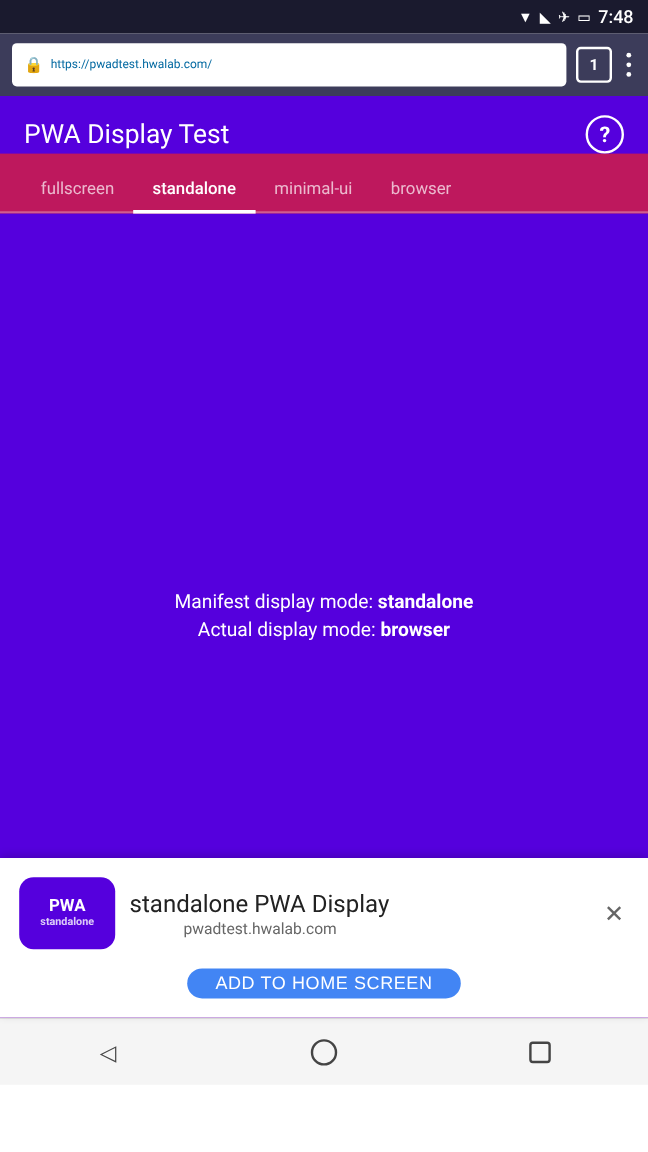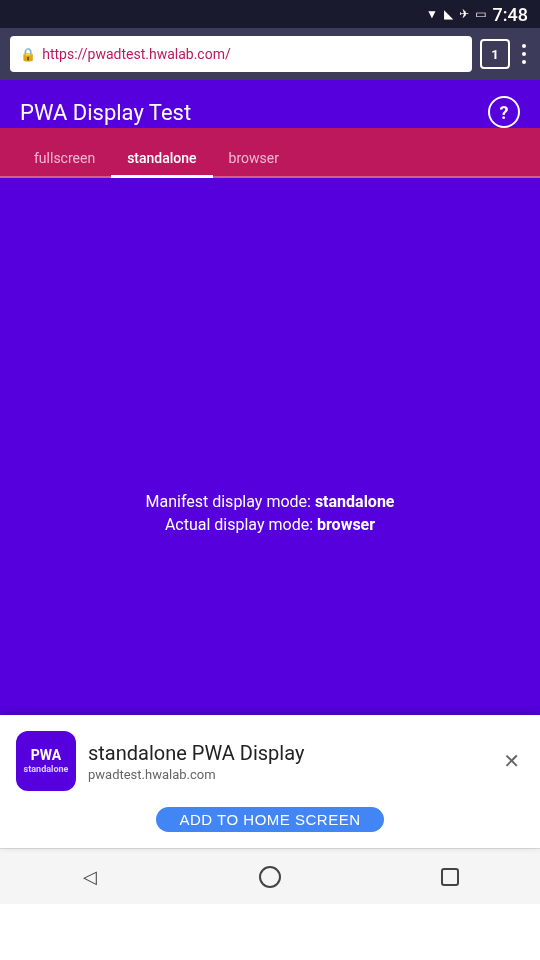--- a/index.html
+++ b/index.html
@@ -23,21 +23,21 @@
       height: 28px;
       display: flex;
       align-items: center;
       justify-content: flex-end;
       padding: 0 12px;
       gap: 8px;
     }
 
     .status-bar-time {
       color: #fff;
-      font-size: 18px;
+      font-size: 15px;
       font-weight: 500;
     }
 
     .status-icons {
       display: flex;
       align-items: center;
       gap: 6px;
     }
 
     .status-icon {
@@ -65,22 +65,22 @@
       padding: 0 10px;
       gap: 6px;
     }
 
     .lock-icon {
       color: #555;
       font-size: 13px;
     }
 
     .url-text {
-      color: #be185d;
-      font-size: 14px;
+      color: #0369a1;
+      font-size: 10px;
     }
 
     .tab-icon {
       color: #fff;
       font-size: 18px;
       width: 30px;
       height: 30px;
       border: 2px solid #fff;
       border-radius: 4px;
       display: flex;
@@ -213,21 +213,21 @@
     }
 
     .banner-header {
       display: flex;
       align-items: center;
       gap: 12px;
       margin-bottom: 16px;
     }
 
     .pwa-icon {
-      width: 60px;
+      width: 80px;
       height: 60px;
       background: #5500dd;
       border-radius: 12px;
       display: flex;
       flex-direction: column;
       align-items: center;
       justify-content: center;
       color: #fff;
       font-size: 16px;
       font-weight: bold;
@@ -254,20 +254,21 @@
     .banner-title {
       font-size: 20px;
       color: #222;
       font-weight: 400;
     }
 
     .banner-url {
       font-size: 13px;
       color: #666;
       margin-top: 2px;
+      margin-left: 45px;
     }
 
     .close-button {
       color: #666;
       font-size: 20px;
       cursor: pointer;
       padding: 4px;
     }
 
     .add-button {
@@ -357,20 +358,23 @@
       <span>?</span>
     </div>
   </div>
 
   <div class="tabs">
     <div class="tab">
       <span>fullscreen</span>
     </div>
     <div class="tab active">
       <span>standalone</span>
+    </div>
+    <div class="tab">
+      <span>minimal-ui</span>
     </div>
     <div class="tab">
       <span>browser</span>
     </div>
   </div>
 
   <div class="content-area">
     <div class="display-info">
       <p>
         <span>Manifest display mode: </span><span class="bold">standalone</span>

